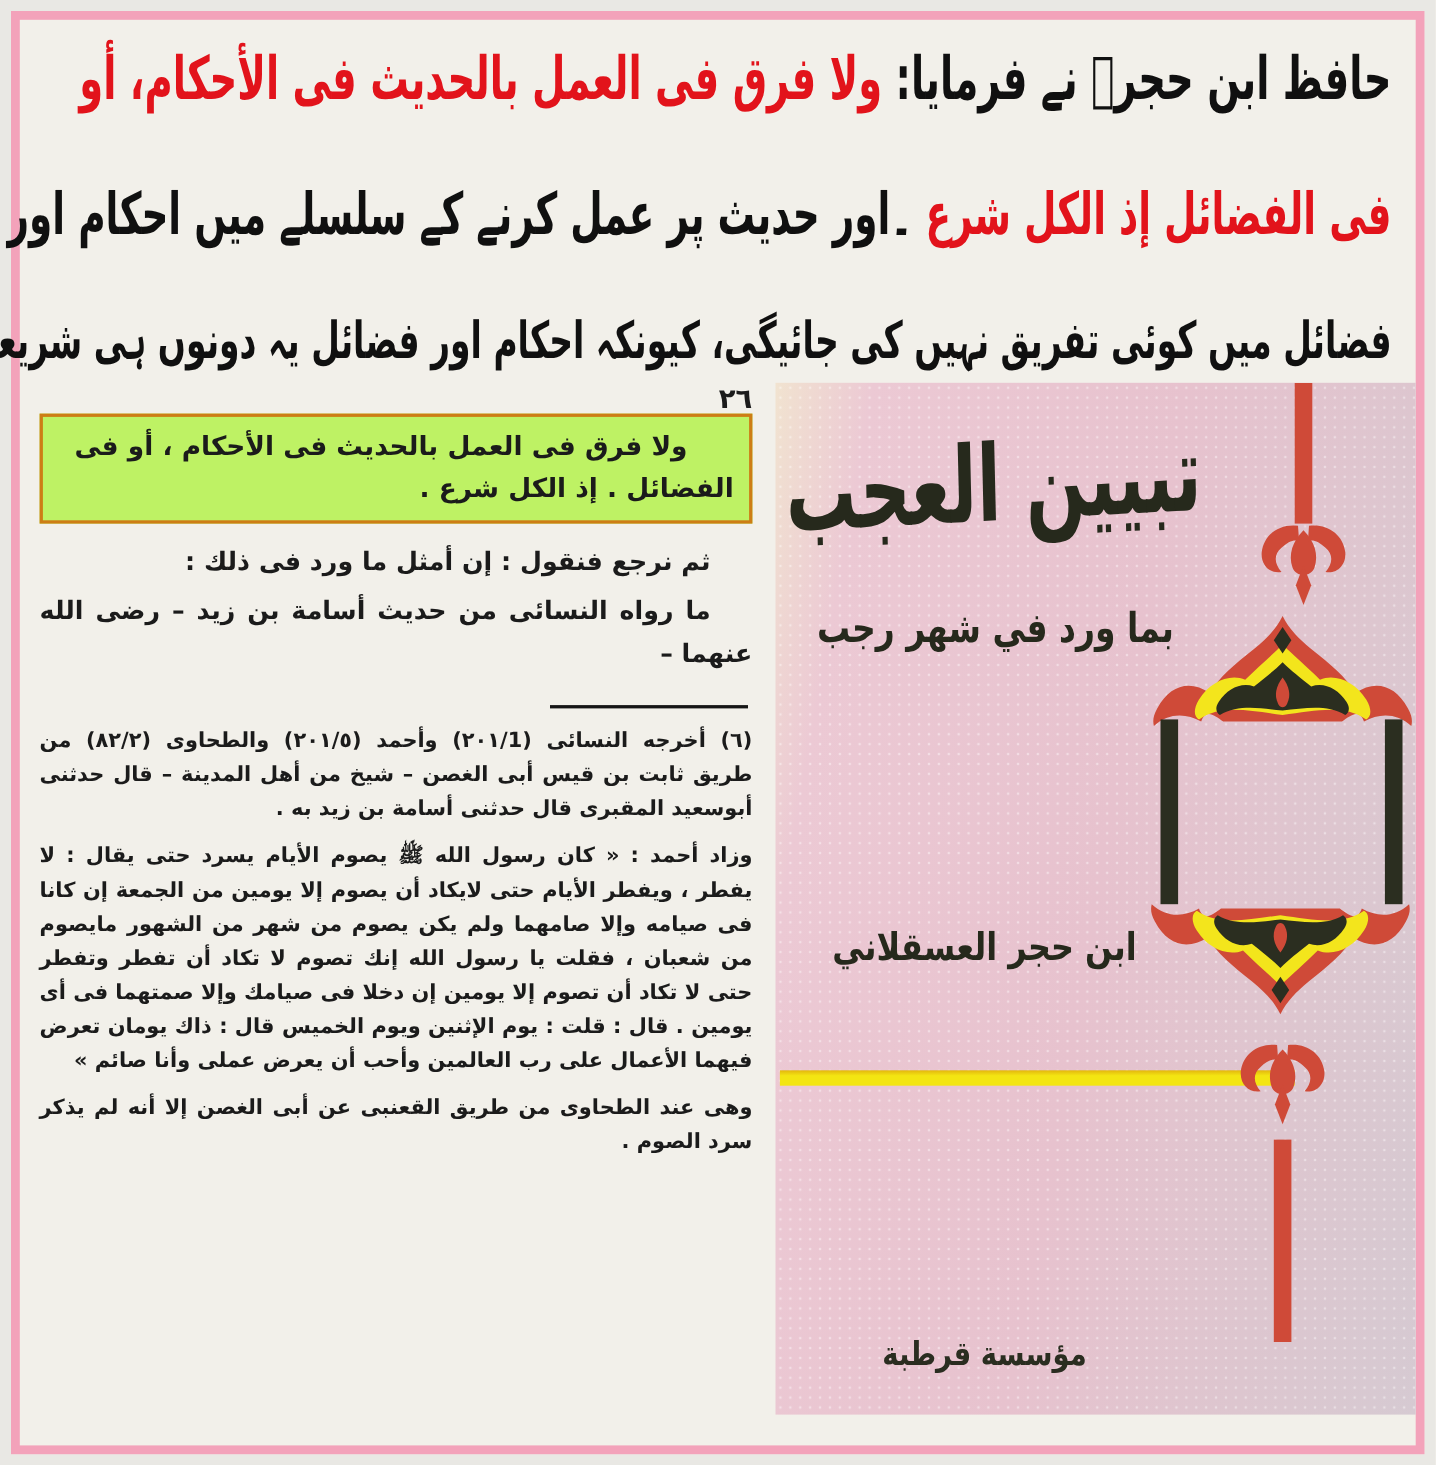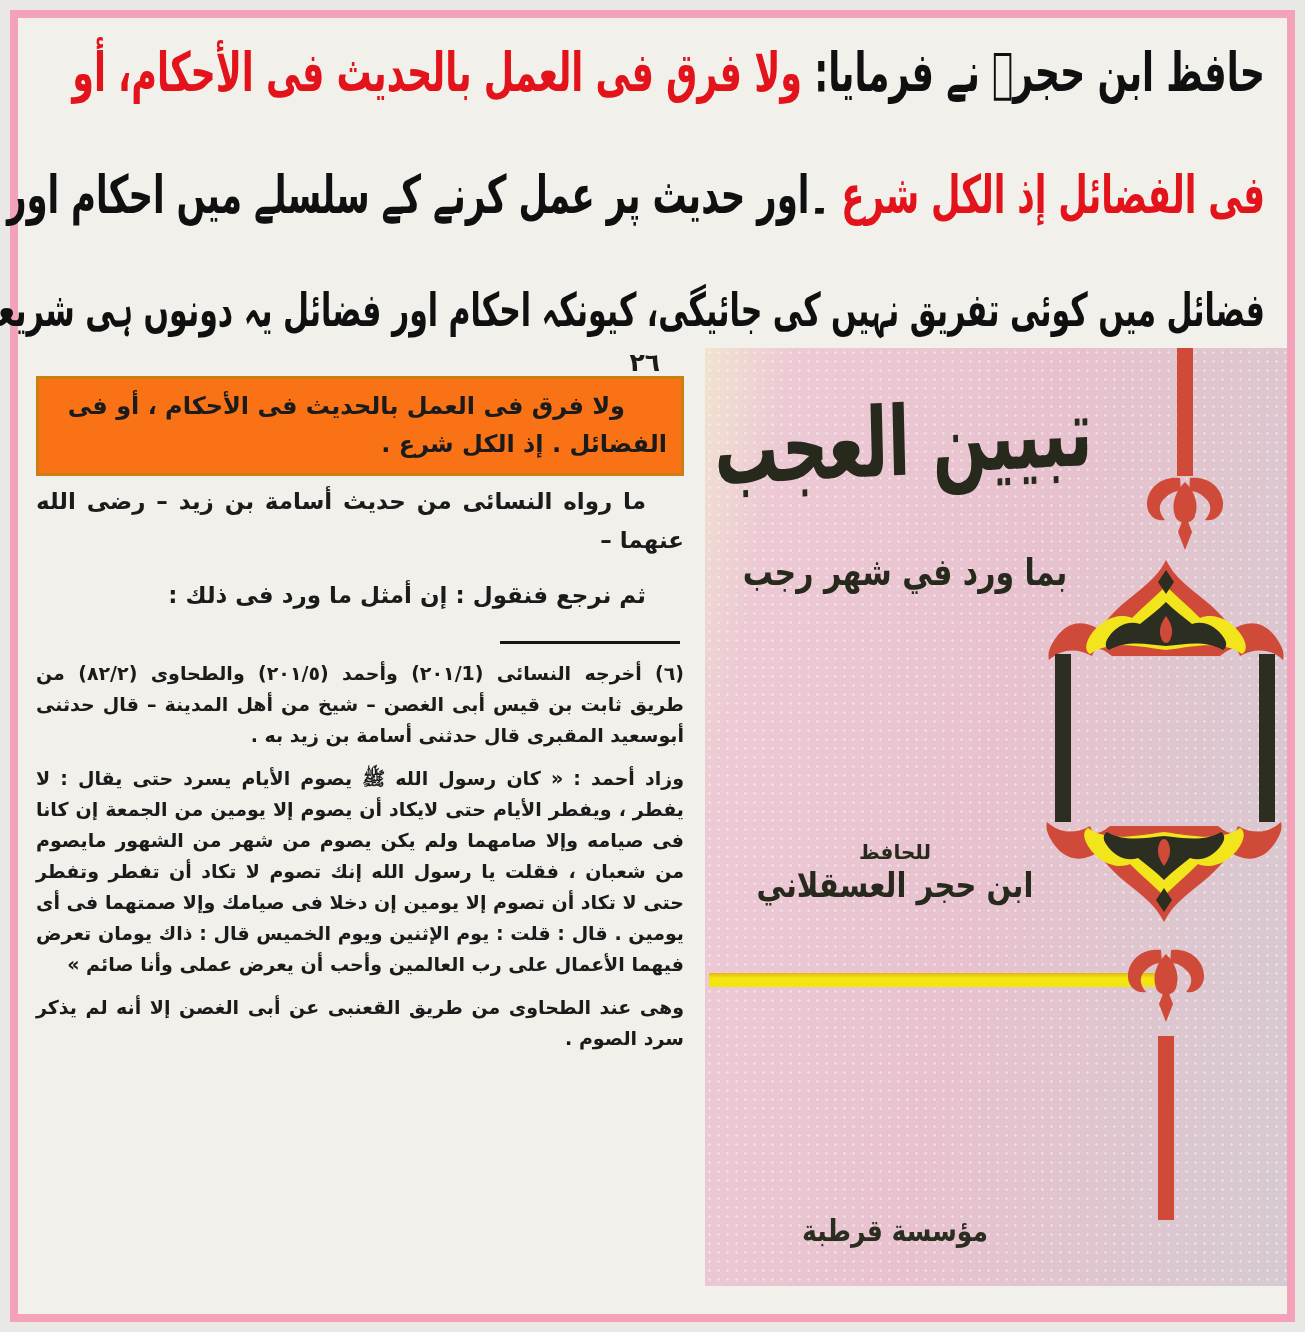--- a/index.html
+++ b/index.html
@@ -26,26 +26,26 @@
   .hl1 { top:52px;  font-size:35px; }
   .hl2 { top:174px; font-size:34px; }
   .hl3 { top:292px; font-size:30px; }
   .hl-red { color:#e2131b; }
   
   .scan-col {
     position:absolute; left:36px; top:348px; width:648px;
     direction:rtl; color:#1b1b1b;
   }
   .page-num {
-    position:absolute; top:0; right:24px;
+    position:absolute; top:0; right:0;
     font-size:25px; font-weight:700;
   }
   .hl-box {
     margin-top:28px;
-    background:#f97316;
+    background:#bef264;
     border:3px solid #cd7d15;
     padding:8px 14px 10px;
     font-size:24px; font-weight:700; line-height:38px;
     text-align:right; text-indent:42px;
   }
   .body-par {
     font-size:23px; font-weight:700; line-height:39px;
     text-align:justify; text-align-last:right;
   }
   .ind { text-indent:38px; }
@@ -113,36 +113,35 @@
   <span>۔اور حدیث پر عمل کرنے کے سلسلے میں احکام اور</span>
 </div>
 <div class="headline-line hl3">
   <span>فضائل میں کوئی تفریق نہیں کی جائیگی، کیونکہ احکام اور فضائل یہ دونوں ہی شریعت ہیں</span>
 </div>
 
 <div class="scan-col">
   <div class="page-num">٢٦</div>
   <div class="hl-box">ولا فرق فى العمل بالحديث فى الأحكام ، أو فى الفضائل . إذ الكل شرع .</div>
 
+  <p class="body-par ind p1">ثم نرجع فنقول : إن أمثل ما ورد فى ذلك :</p>
   <p class="body-par ind p2">ما رواه النسائى من حديث أسامة بن زيد – رضى الله عنهما –</p>
-  <p class="body-par ind p1">ثم نرجع فنقول : إن أمثل ما ورد فى ذلك :</p>
 
   <div class="fn-sep"></div>
 
   <p class="fn fn1">(٦) أخرجه النسائى (٢٠١/1) وأحمد (٢٠١/٥) والطحاوى (٨٢/٢) من طريق ثابت بن قيس أبى الغصن – شيخ من أهل المدينة – قال حدثنى أبوسعيد المقبرى قال حدثنى أسامة بن زيد به .</p>
   <p class="fn fn2">وزاد أحمد : « كان رسول الله ﷺ يصوم الأيام يسرد حتى يقال : لا يفطر ، ويفطر الأيام حتى لايكاد أن يصوم إلا يومين من الجمعة إن كانا فى صيامه وإلا صامهما ولم يكن يصوم من شهر من الشهور مايصوم من شعبان ، فقلت يا رسول الله إنك تصوم لا تكاد أن تفطر وتفطر حتى لا تكاد أن تصوم إلا يومين إن دخلا فى صيامك وإلا صمتهما فى أى يومين . قال : قلت : يوم الإثنين ويوم الخميس قال : ذاك يومان تعرض فيهما الأعمال على رب العالمين وأحب أن يعرض عملى وأنا صائم »</p>
   <p class="fn fn3">وهى عند الطحاوى من طريق القعنبى عن أبى الغصن إلا أنه لم يذكر سرد الصوم .</p>
 
 </div>
 
 <div class="cover">
   <div class="cover-title">تبيين العجب</div>
   <div class="cover-subtitle">بما ورد في شهر رجب</div>
   <div class="cover-author">
-    <div class="pre">للحافظ</div>
     <div class="name">ابن حجر العسقلاني</div>
   </div>
   <div class="cover-rule"></div>
   <div class="cover-publisher">مؤسسة قرطبة</div>
 
   <svg class="ornament" viewBox="0 0 260 938" xmlns="http://www.w3.org/2000/svg">
     <defs>
       <g id="crown">
         <path fill="#cf4a38" d="M0,-12 C6,0 14,8 26,18 C44,32 58,44 66,58 C84,46 102,50 114,72 C118,79 118,84 117,88 C104,76 88,76 74,84 C70,72 62,78 54,84 L-54,84 C-62,78 -70,72 -74,84 C-88,76 -104,76 -117,88 C-118,84 -118,79 -114,72 C-102,50 -84,46 -66,58 C-58,44 -44,32 -26,18 C-14,8 -6,0 0,-12 Z"></path>
         <path fill="#f3e51c" d="M0,14 C10,24 22,34 34,46 C48,40 66,48 76,64 C82,74 80,80 76,82 C56,68 30,74 0,78 C-30,74 -56,68 -76,82 C-80,80 -82,74 -76,64 C-66,48 -48,40 -34,46 C-22,34 -10,24 0,14 Z"></path>

